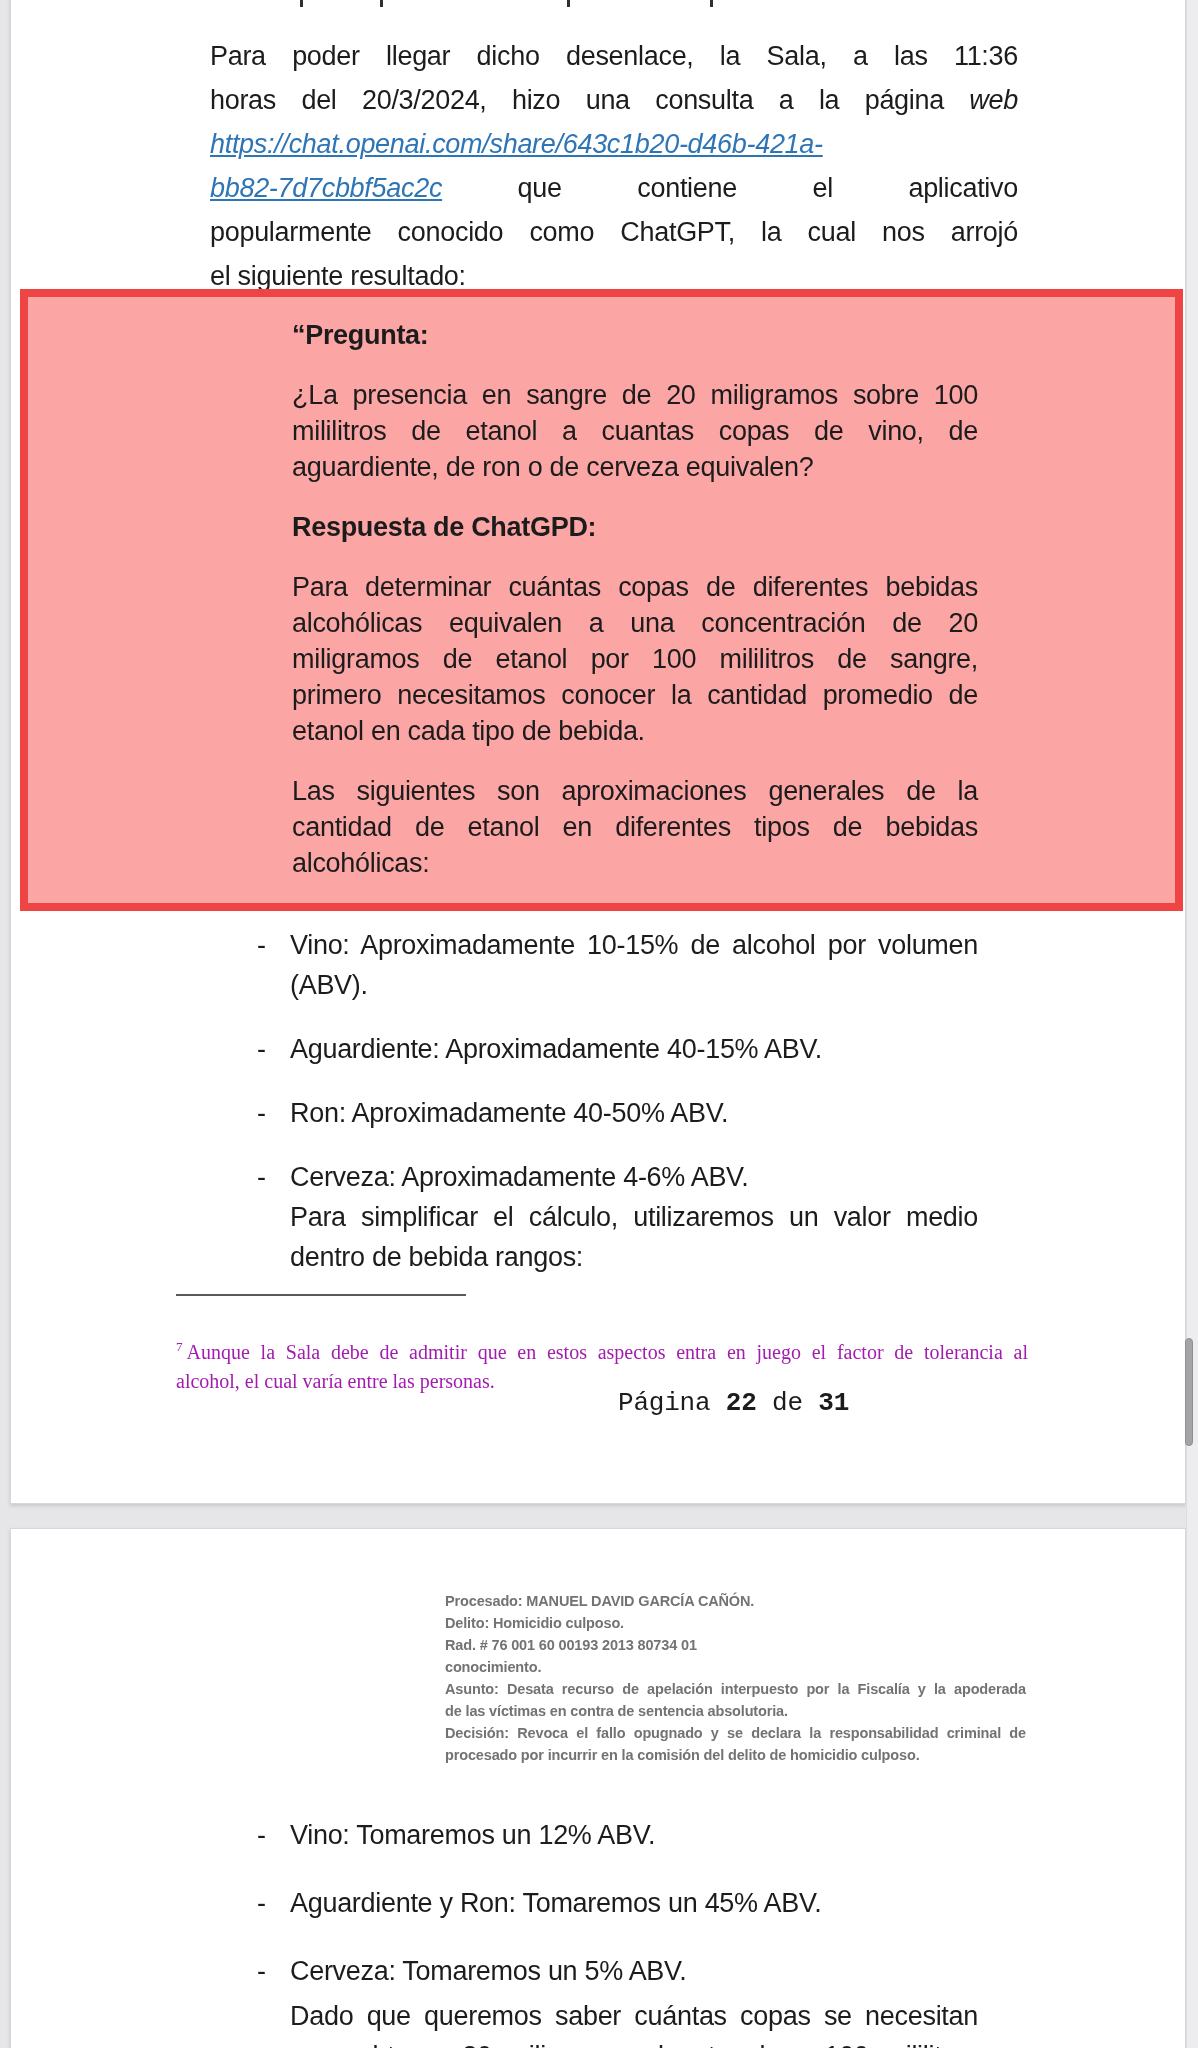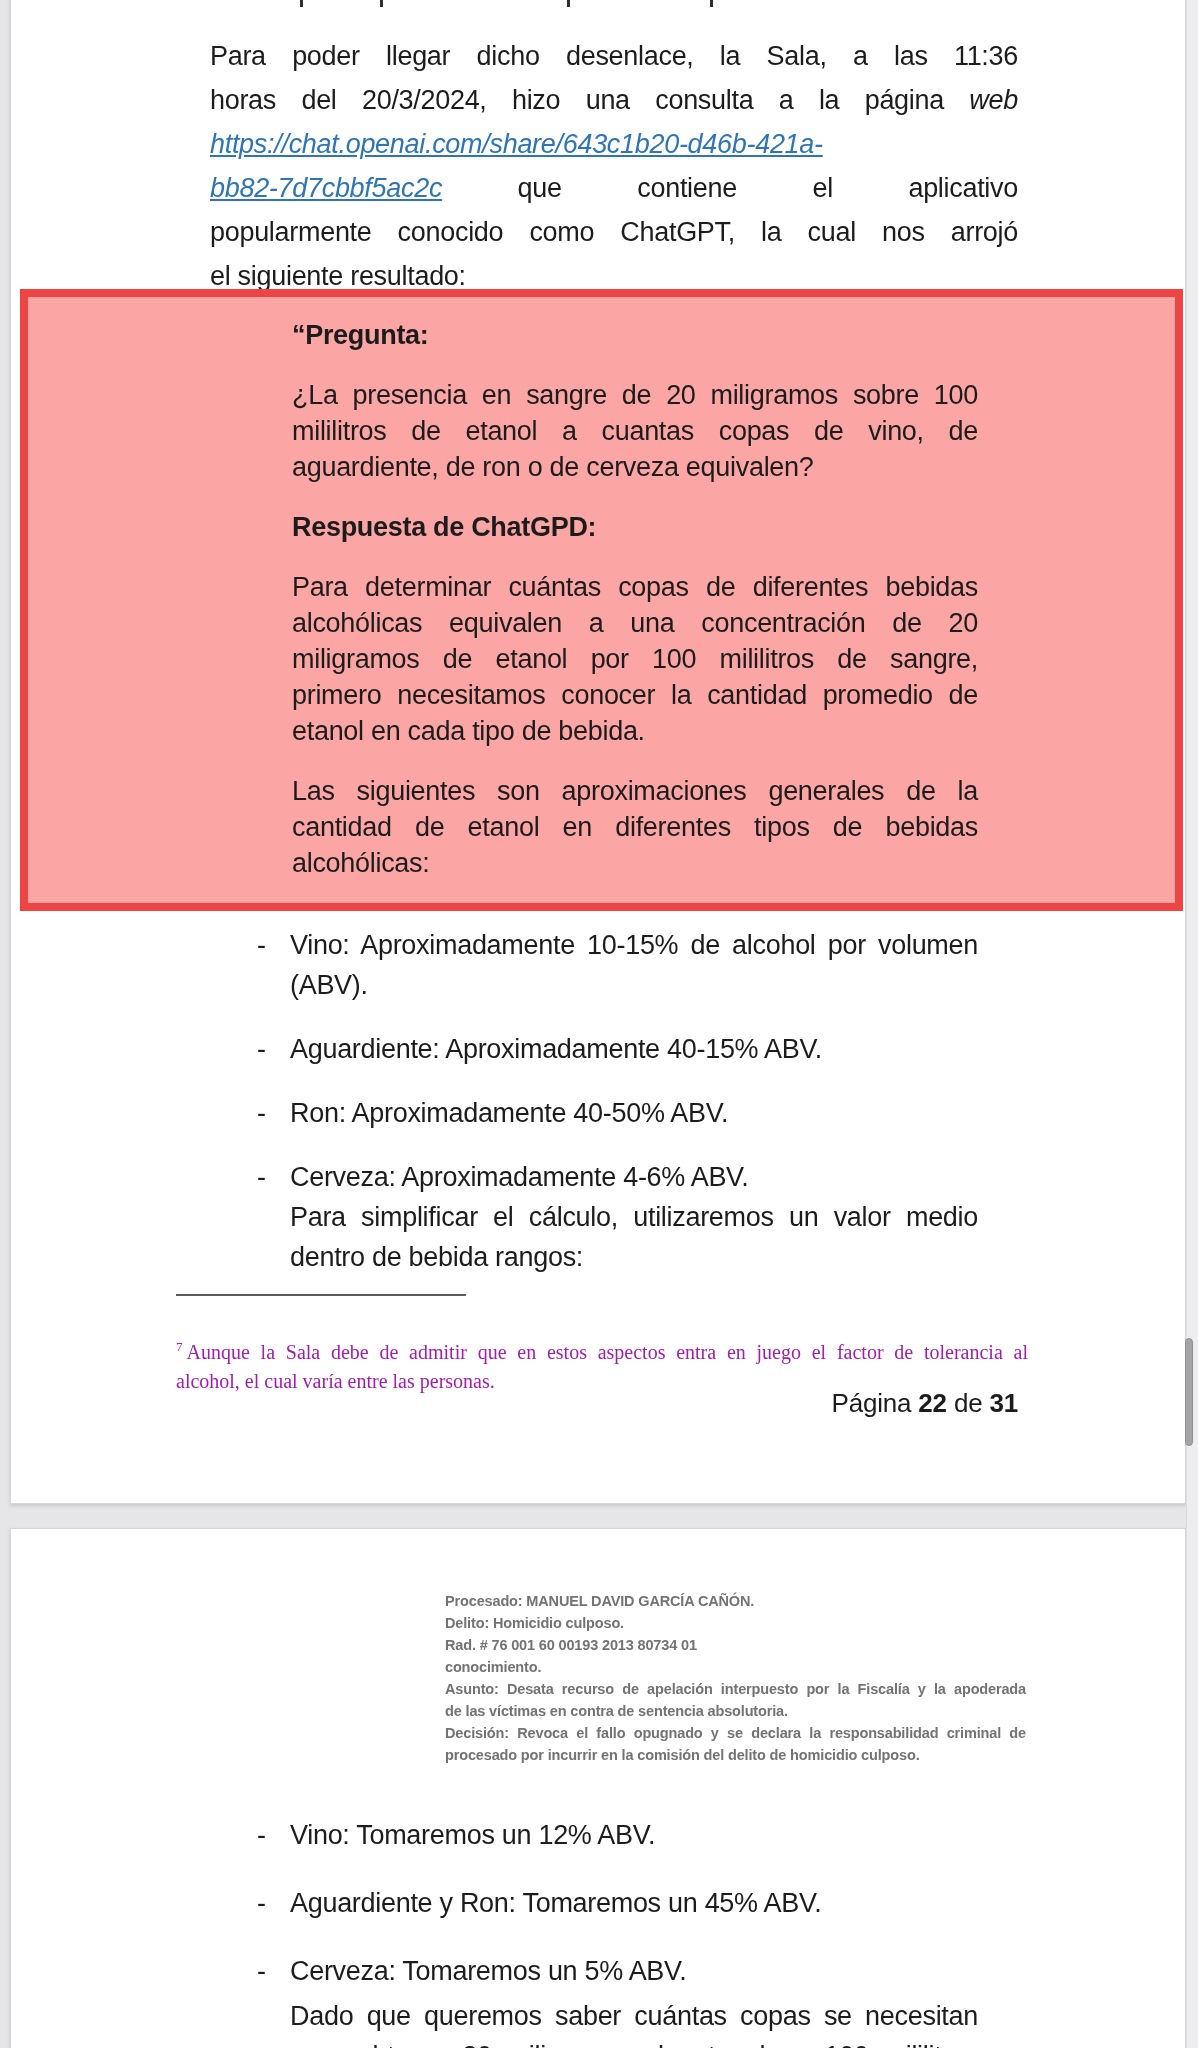--- a/index.html
+++ b/index.html
@@ -42,21 +42,21 @@
   .bullet .dash{ line-height:40px; }
   #bullets2 .dash{ line-height:44px; }
   
   #fnrule{ left:176px; top:1294px; width:290px; height:2px; background:#5a5a5a; }
   #footnote{
     left:176px; top:1312px; width:852px;
     font-family:"Liberation Serif", serif; font-size:20px; line-height:29px; color:#a21caf;margin-top:20px;
   }
   .sup{ font-size:13px; vertical-align:super; margin-right:4px; }
   
-  #pagenum{ left:618px; top:1388px; width:400px; text-align:right; font-size:26px; letter-spacing:-0.2px; }
+  #pagenum{ left:618px; top:1388px; width:400px; text-align:left; font-size:26px; letter-spacing:-0.2px;font-family:Liberation Mono, monospace; }
   
   #hdr2{
     left:445px; top:1590px; width:581px;
     font-size:14.5px; font-weight:bold; line-height:22px; letter-spacing:-0.15px; color:#737373;
   }
   
   #para2{ left:290px; top:1996px; width:688px; font-size:27px; line-height:40px; letter-spacing:-0.3px; }
   
   .mark{ position:absolute; top:0; width:3px; height:7px; background:#2f2f2f; }
   

